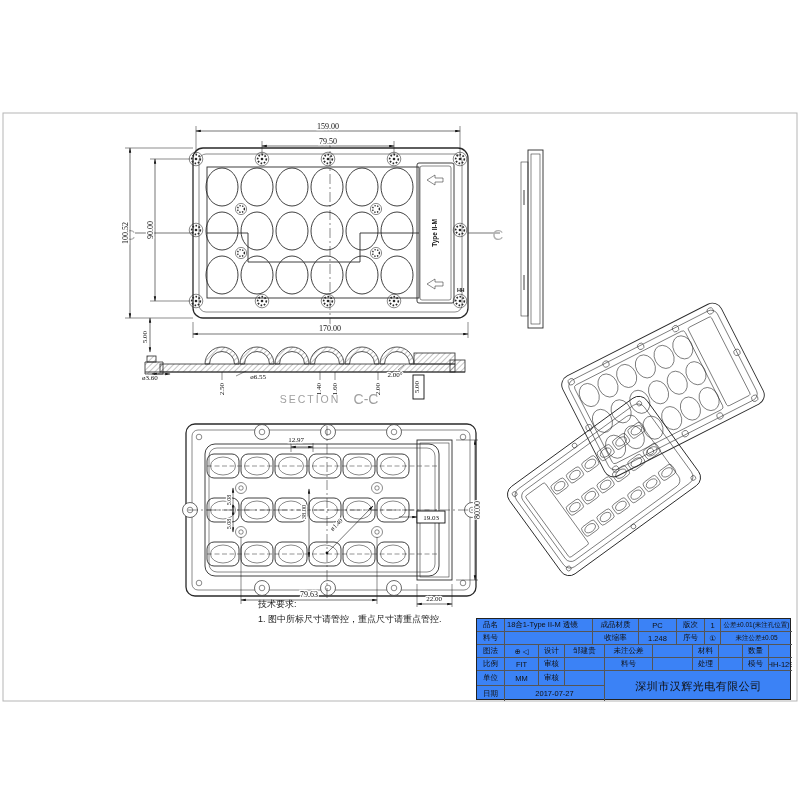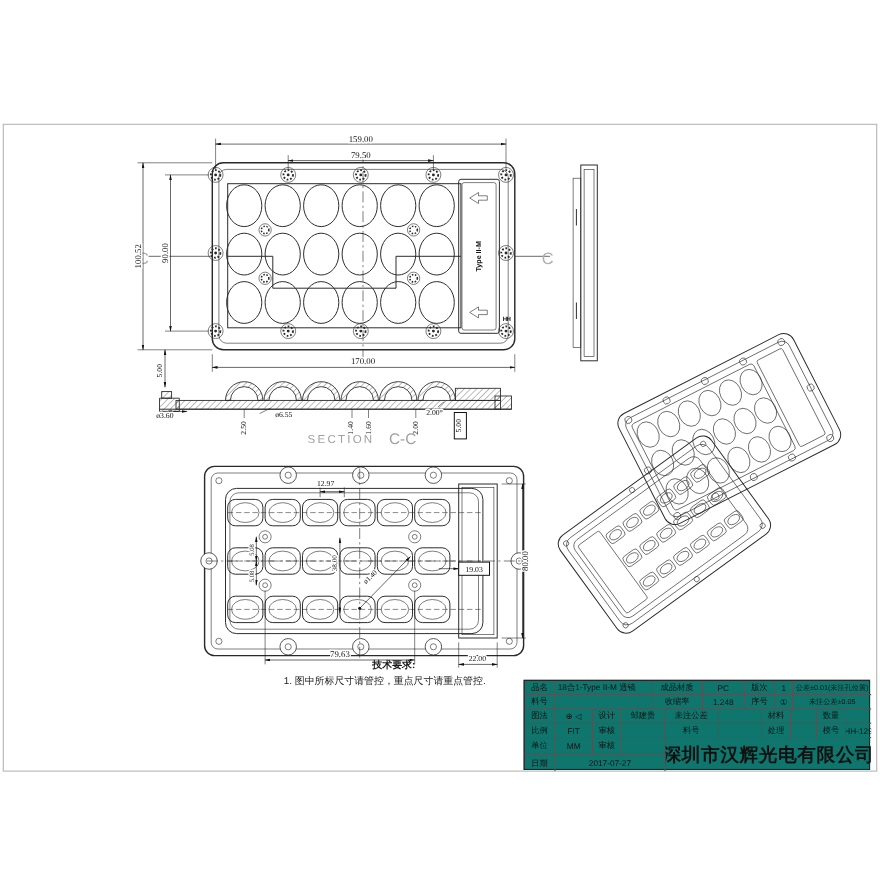--- a/index.html
+++ b/index.html
@@ -22,30 +22,30 @@
   .seclabel{font-family:"Liberation Sans",sans-serif;font-size:15px;fill:#b0b0b0;text-anchor:middle;}
   .sectword{font-family:"Liberation Sans",sans-serif;font-size:10.5px;fill:#a0a0a0;letter-spacing:2px;text-anchor:middle;}
   .sectref{font-family:"Liberation Sans",sans-serif;font-size:14px;fill:#a0a0a0;text-anchor:middle;}
   .striptxt{font-family:"Liberation Sans",sans-serif;font-size:6.5px;font-weight:bold;fill:#111;text-anchor:middle;}
   .logotxt{font-family:"Liberation Sans",sans-serif;font-size:5.5px;font-weight:bold;fill:#111;letter-spacing:-0.5px;}
   
   #notes{position:absolute;left:258px;top:598px;width:200px;font-size:9px;color:#1a1a1a;line-height:1.5;}
   #notes .nt{margin-bottom:1px;}
   
   #tblock{position:absolute;left:476px;top:618px;width:315px;height:82px;border:1.6px solid #222;
-          box-sizing:border-box;color:#111;background:#0f766e;}
+          box-sizing:border-box;color:#111;background:#3b82f6;}
   .tg{display:grid;}
   #gA{grid-template-columns:28px 88px 46px 38px 28px 16px 71px;grid-auto-rows:13px;}
   #gB{grid-template-columns:28px 34px 26px 40px 48px 40px 26px 24px 26px 23px;grid-auto-rows:13px;}
   #gC{grid-template-columns:28px 34px 26px 40px 187px;grid-auto-rows:15px;}
   .tc{border-right:1px solid #555;border-bottom:1px solid #555;font-size:7.5px;
       display:flex;align-items:center;justify-content:center;overflow:hidden;white-space:nowrap;}
   .tc.lft{justify-content:flex-start;padding-left:2px;}
   .tol{font-size:6.5px;}
-  .company{grid-column:5;grid-row:1/3;font-size:17px;letter-spacing:0.5px;border-bottom:none;font-weight:bold;}
+  .company{grid-column:5;grid-row:1/3;font-size:11px;letter-spacing:0.5px;border-bottom:none;}
   .datecell{grid-column:2/5;}
   .noB{border-bottom:none;} .noR{border-right:none;}
 </style>
 </head>
 <body>
 
 <div id="page">
 
 <svg id="cad" width="800" height="800" viewBox="0 0 800 800">
   <defs>
@@ -396,21 +396,21 @@
           <circle cx="77" cy="-46" r="2.4" class="lnt"></circle>
           <circle cx="-77" cy="46" r="2.4" class="lnt"></circle>
           <circle cx="77" cy="46" r="2.4" class="lnt"></circle>
           <circle cx="0" cy="-50" r="2.4" class="lnt"></circle>
           <circle cx="0" cy="50" r="2.4" class="lnt"></circle>
         </g>
   </g>
 </svg>
 
 <div id="notes">
-  <div class="nt" style="font-weight:bold;text-align:center;">技术要求:</div>
+  <div class="nt" style="font-weight:normal;">技术要求:</div>
   <div class="nt">1. 图中所标尺寸请管控，重点尺寸请重点管控.</div>
 </div>
 
 <div id="tblock">
   <div class="tg" id="gA">
     <div class="tc">品名</div>
     <div class="tc lft">18合1-Type II-M 透镜</div>
     <div class="tc">成品材质</div>
     <div class="tc">PC</div>
     <div class="tc">版次</div>

